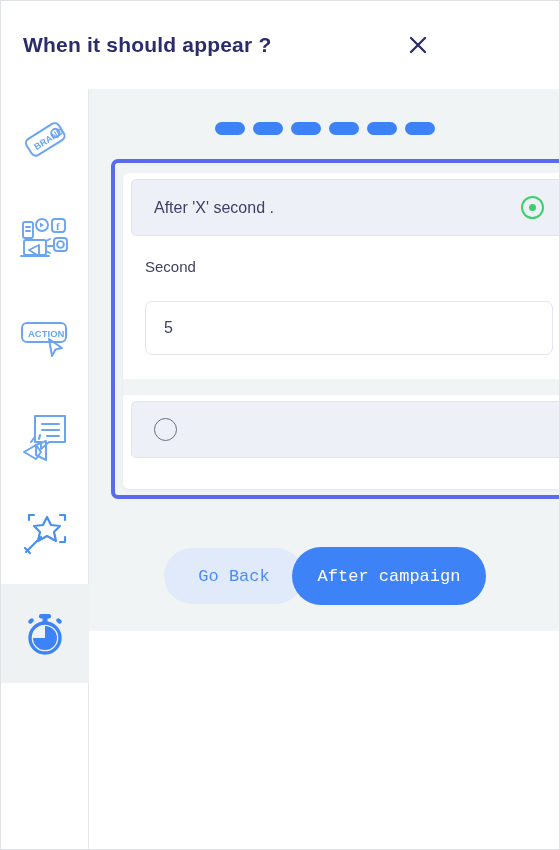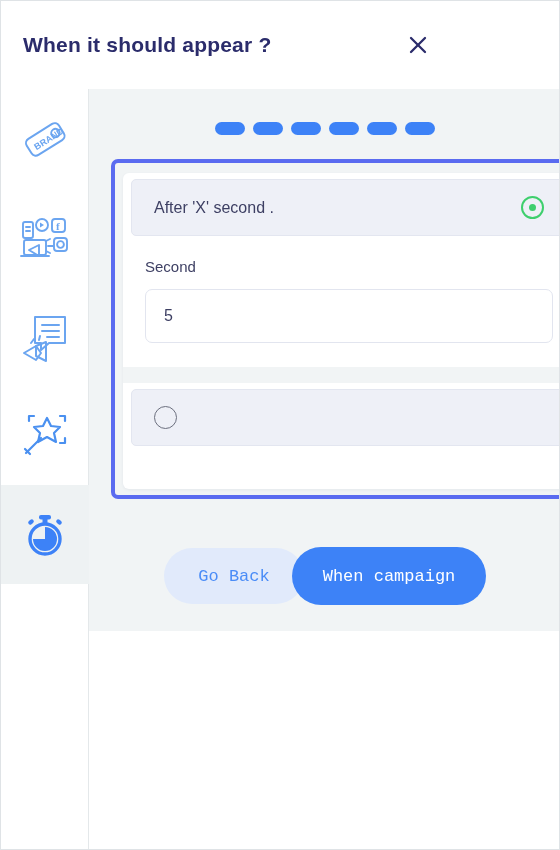--- a/index.html
+++ b/index.html
@@ -114,21 +114,21 @@
   .radio.on  { border: 2px solid #3ecf6d; }
   .radio.off { border: 1.6px solid #6b6f7e; }
   .radio-dot { width: 7px; height: 7px; border-radius: 50%; background: #3ecf6d; }
 
   .panel {
     background: #ffffff;
     padding: 22px 22px 24px 22px;
   }
   .field-label {
     font-size: 15px; color: #3d3f63;
-    margin-bottom: 14px;
+    margin-bottom: 26px;
   }
   .field-input {
     width: 100%; height: 54px;
     background: #ffffff;
     border: 1px solid #e2e5ef;
     border-radius: 7px;
     padding: 0 18px;
     font-family: "Liberation Sans", sans-serif;
     font-size: 16px; color: #3d3f63;
     outline: none;
@@ -205,20 +205,29 @@
           <rect x="7" y="30" width="22" height="15" rx="2"></rect>
           <line x1="4" y1="46" x2="32" y2="46"></line>
           <path d="M12 40l10-5v11z"></path>
           <line x1="29" y1="31" x2="33" y2="29"></line>
           <line x1="31" y1="36" x2="36" y2="36"></line>
           <line x1="29" y1="41" x2="33" y2="43"></line>
         </svg>
       </span>
     </div>
 
+    <div class="side-item">
+      <span>
+        <svg width="56" height="56" viewBox="0 0 56 56" fill="none" stroke="#6ba5f0" stroke-width="2" stroke-linejoin="round" stroke-linecap="round">
+          <rect x="5" y="14" width="44" height="19" rx="5"></rect>
+          <text x="11" y="27.5" font-family="Liberation Sans, sans-serif" font-size="9.5" font-weight="bold" fill="#6ba5f0" stroke="none">ACTION</text>
+          <path d="M32 30l3 17 3.5-6.5 6.5-1.5z"></path>
+        </svg>
+      </span>
+    </div>
 
     <div class="side-item">
       <span>
         <svg width="56" height="56" viewBox="0 0 56 56" fill="none" stroke="#6ba5f0" stroke-width="2" stroke-linejoin="round" stroke-linecap="round">
           <path d="M18 8h30v26H32l-8 7v-7h-6z"></path>
           <line x1="25" y1="16" x2="42" y2="16"></line>
           <line x1="25" y1="22" x2="42" y2="22"></line>
           <line x1="30" y1="28" x2="42" y2="28"></line>
           <path d="M7 44l12-7 5 7-5 7z"></path>
           <path d="M19 37l10-4v19l-10-5z"></path>
@@ -286,17 +295,17 @@
       <div class="opt-row">
         <span class="radio off"></span>
       </div>
 
     </div>
 
     <div class="highlight"></div>
 
     <div class="footer">
       <button class="btn btn-back">Go Back</button>
-      <button class="btn btn-save">When campaign</button>
+      <button class="btn btn-save">After campaign</button>
     </div>
 
   </div>
 </div>
 
 </body></html>

